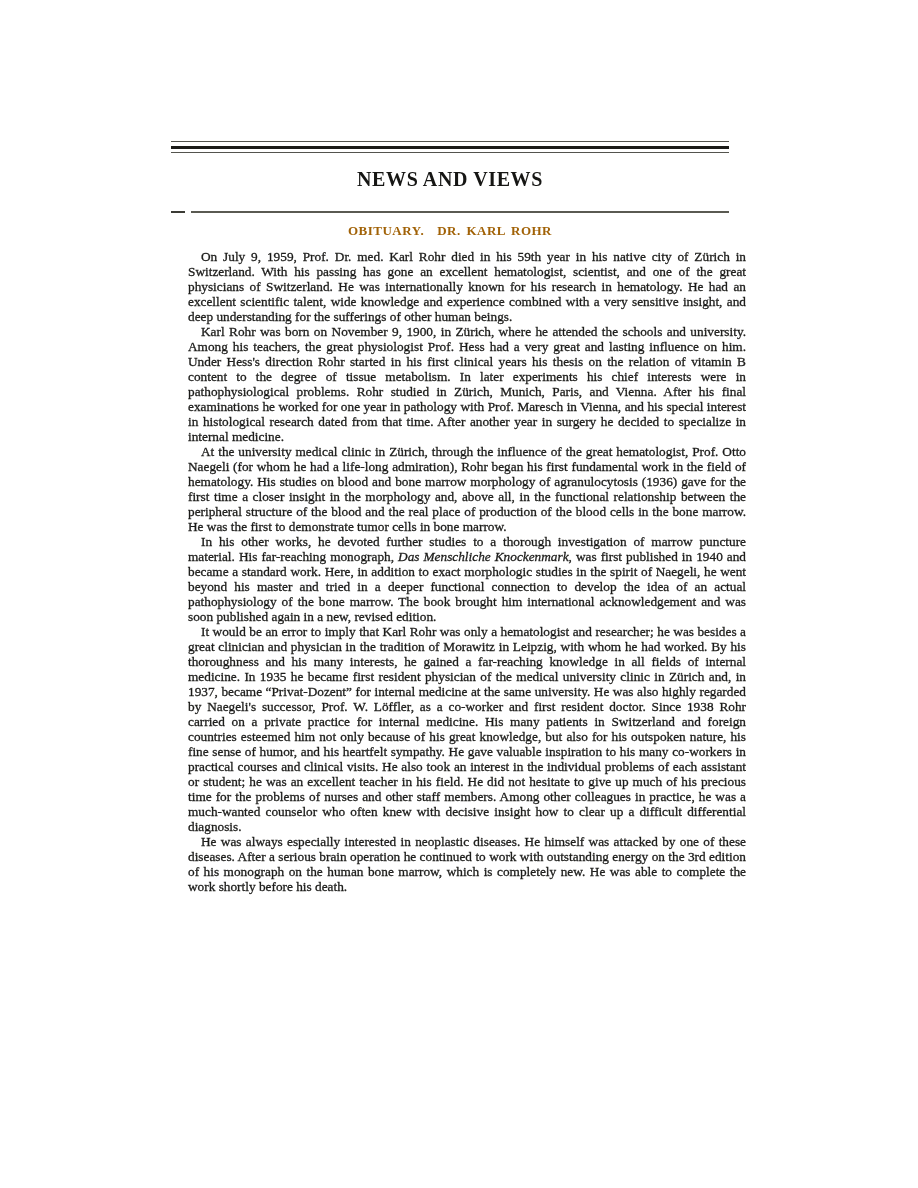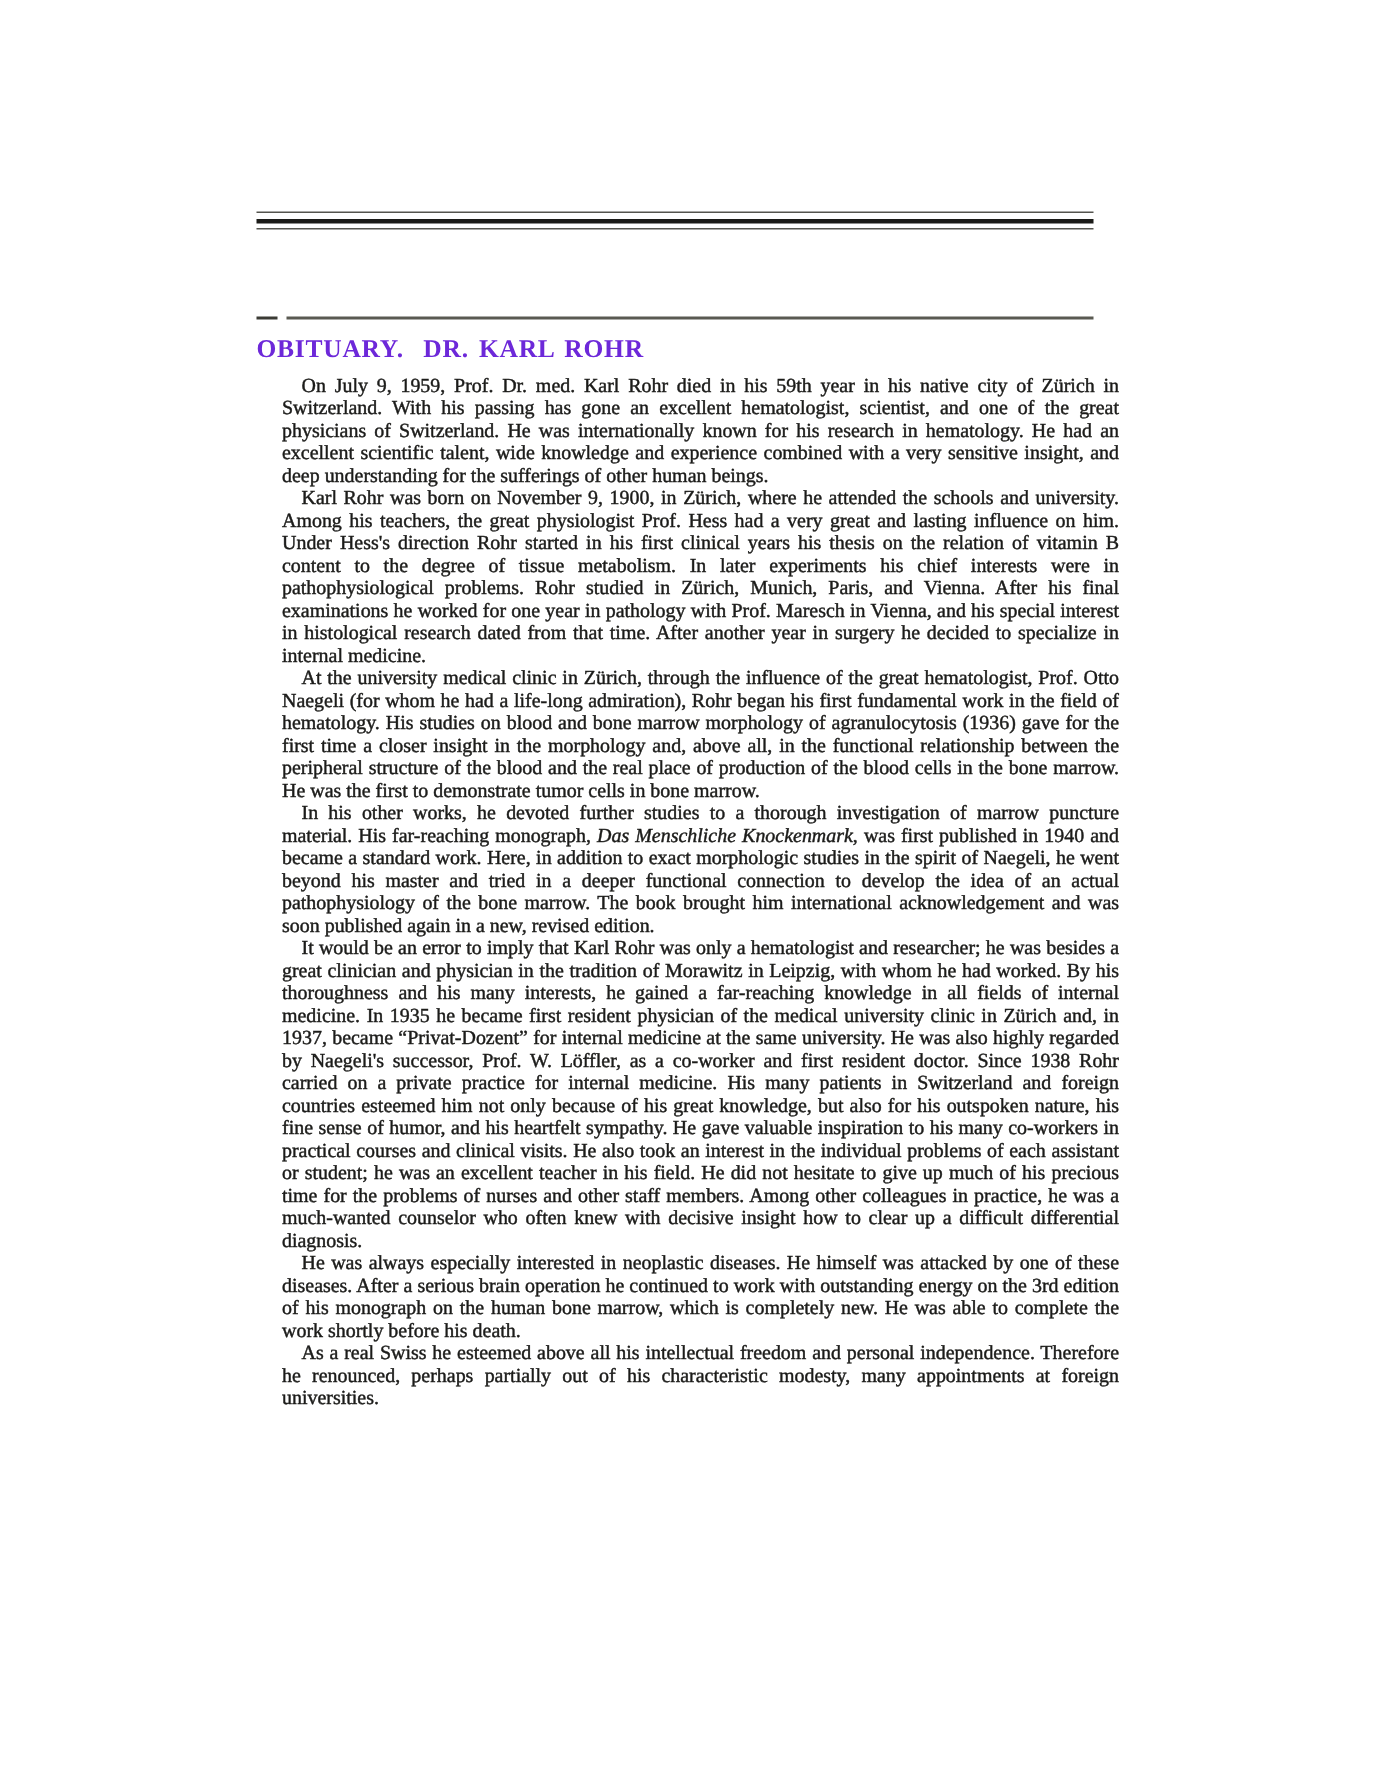--- a/index.html
+++ b/index.html
@@ -63,25 +63,26 @@
     height: 1.5px;
     background: #5a5a52;
   }
 
   
   .obituary-heading {
     position: absolute;
     left: 171px;
     top: 223px;
     width: 558px;
-    font-size: 17px;
+    text-align: center;
+    font-size: 13px;
     font-weight: bold;
     letter-spacing: 0.5px;
     word-spacing: 2px;
-    color: #6d28d9;
+    color: #a16207;
   }
   .obituary-heading .gap {
     display: inline-block;
     width: 13px;
   }
 
   
   .article-body {
     position: absolute;
     left: 188px;
@@ -117,34 +118,34 @@
 <body>
 
 <div class="page">
 
   <div class="rules-top">
     <div class="r1"></div>
     <div class="r2"></div>
     <div class="r3"></div>
   </div>
 
+  <div class="masthead-title">NEWS AND VIEWS</div>
 
   <div class="rule-single">
     <div class="dash"></div>
     <div class="line"></div>
   </div>
 
   <div class="obituary-heading">
     <span>OBITUARY.</span><span class="gap"></span><span>DR. KARL ROHR</span>
   </div>
 
   <div class="article-body">
     <p><span>On July 9, 1959, Prof. Dr. med. Karl Rohr died in his 59th year in his native city of Zürich in Switzerland. With his passing has gone an excellent hematologist, scientist, and one of the great physicians of Switzerland. He was internationally known for his research in hematology. He had an excellent scientific talent, wide knowledge and experience combined with a very sensitive insight, and deep understanding for the sufferings of other human beings.</span></p>
     <p><span>Karl Rohr was born on November 9, 1900, in Zürich, where he attended the schools and university. Among his teachers, the great physiologist Prof. Hess had a very great and lasting influence on him. Under Hess's direction Rohr started in his first clinical years his thesis on the relation of vitamin B content to the degree of tissue metabolism. In later experiments his chief interests were in pathophysiological problems. Rohr studied in Zürich, Munich, Paris, and Vienna. After his final examinations he worked for one year in pathology with Prof. Maresch in Vienna, and his special interest in histological research dated from that time. After another year in surgery he decided to specialize in internal medicine.</span></p>
     <p><span>At the university medical clinic in Zürich, through the influence of the great hematologist, Prof. Otto Naegeli (for whom he had a life-long admiration), Rohr began his first fundamental work in the field of hematology. His studies on blood and bone marrow morphology of agranulocytosis (1936) gave for the first time a closer insight in the morphology and, above all, in the functional relationship between the peripheral structure of the blood and the real place of production of the blood cells in the bone marrow. He was the first to demonstrate tumor cells in bone marrow.</span></p>
     <p><span>In his other works, he devoted further studies to a thorough investigation of marrow puncture material. His far-reaching monograph, </span><em>Das Menschliche Knockenmark</em><span>, was first published in 1940 and became a standard work. Here, in addition to exact morphologic studies in the spirit of Naegeli, he went beyond his master and tried in a deeper functional connection to develop the idea of an actual pathophysiology of the bone marrow. The book brought him international acknowledgement and was soon published again in a new, revised edition.</span></p>
     <p><span>It would be an error to imply that Karl Rohr was only a hematologist and researcher; he was besides a great clinician and physician in the tradition of Morawitz in Leipzig, with whom he had worked. By his thoroughness and his many interests, he gained a far-reaching knowledge in all fields of internal medicine. In 1935 he became first resident physician of the medical university clinic in Zürich and, in 1937, became “Privat-Dozent” for internal medicine at the same university. He was also highly regarded by Naegeli's successor, Prof. W. Löffler, as a co-worker and first resident doctor. Since 1938 Rohr carried on a private practice for internal medicine. His many patients in Switzerland and foreign countries esteemed him not only because of his great knowledge, but also for his outspoken nature, his fine sense of humor, and his heartfelt sympathy. He gave valuable inspiration to his many co-workers in practical courses and clinical visits. He also took an interest in the individual problems of each assistant or student; he was an excellent teacher in his field. He did not hesitate to give up much of his precious time for the problems of nurses and other staff members. Among other colleagues in practice, he was a much-wanted counselor who often knew with decisive insight how to clear up a difficult differential diagnosis.</span></p>
     <p><span>He was always especially interested in neoplastic diseases. He himself was attacked by one of these diseases. After a serious brain operation he continued to work with outstanding energy on the 3rd edition of his monograph on the human bone marrow, which is completely new. He was able to complete the work shortly before his death.</span></p>
-    <p><span>As a real Swiss he esteemed above all his intellectual freedom and personal independence. Therefore he renounced, perhaps partially out of his characteristic modesty, many appointments at foreign universities.</span></p>
   </div>
 
 
 </div>
 
 </body></html>

